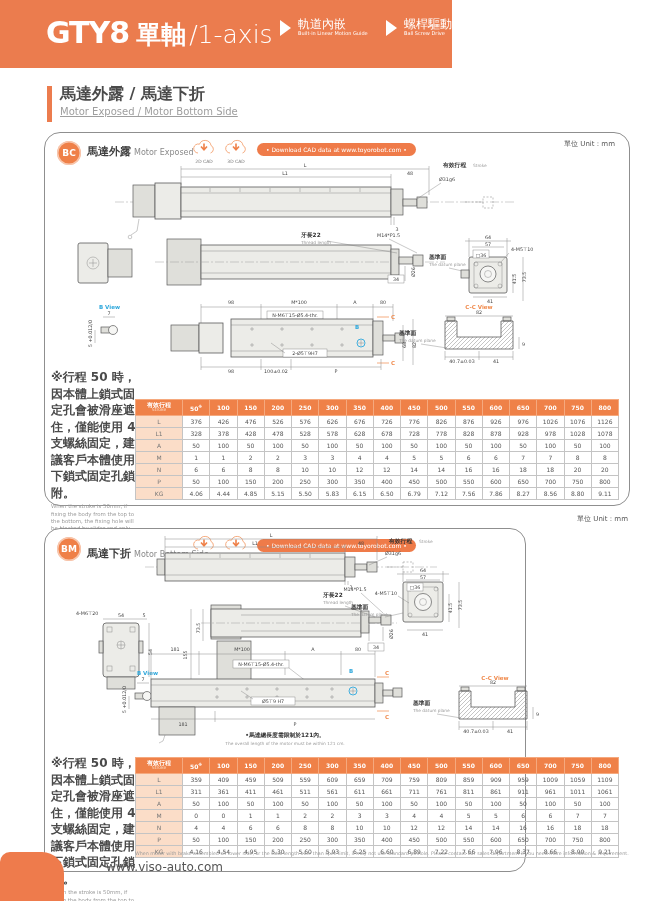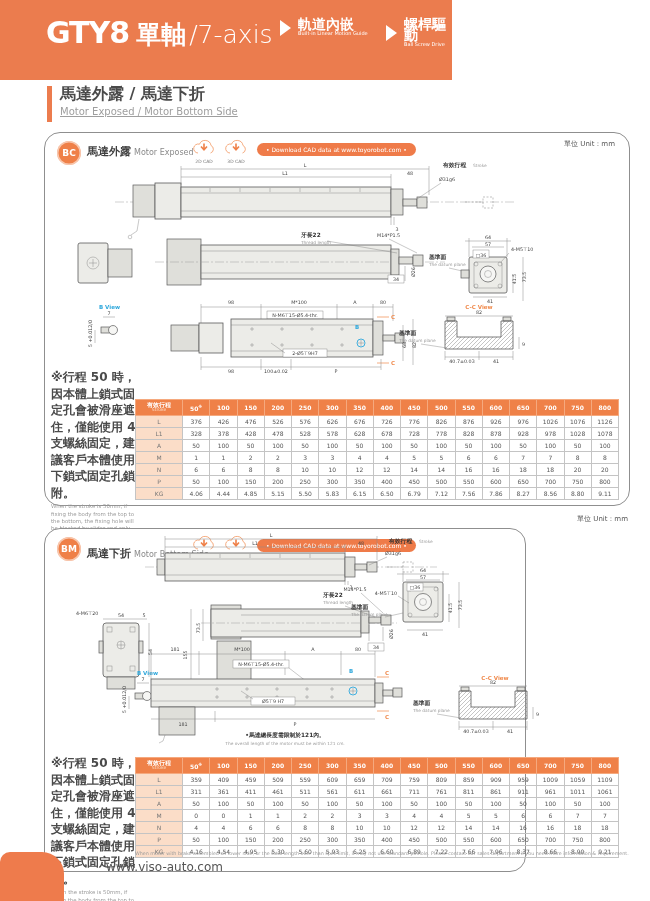--- a/index.html
+++ b/index.html
@@ -1,28 +1,28 @@
 <!DOCTYPE html>
 <html><head>
 <meta charset="utf-8">
 <style>
   html,body{margin:0;padding:0;}
   body{width:650px;height:901px;background:#fff;position:relative;overflow:hidden;
        font-family:"DejaVu Sans","Liberation Sans",sans-serif;color:#444;}
   .abs{position:absolute;}
 
   
-  .hdr{left:0;top:0;width:452px;height:80px;background:#EB7C4E;}
+  .hdr{left:0;top:0;width:452px;height:68px;background:#EB7C4E;}
   .hdr-row{left:46px;top:15px;display:flex;align-items:baseline;color:#fff;white-space:nowrap;}
   .hdr-model{font-size:30px;font-weight:bold;letter-spacing:-1px;}
   .hdr-zh{font-size:25px;font-weight:bold;margin-left:7px;}
   .hdr-en{font-size:25px;font-weight:300;margin-left:3px;}
   .feat{display:flex;align-items:center;gap:7px;color:#fff;}
   .tri{width:0;height:0;border-left:11px solid #fff;border-top:8px solid transparent;border-bottom:8px solid transparent;}
-  .feat-zh{font-size:14px;font-weight:bold;line-height:11px;}
+  .feat-zh{font-size:12px;font-weight:normal;line-height:11px;}
   .feat-en{font-size:5px;line-height:6px;}
 
   
   .sec-bar{left:47px;top:86px;width:5px;height:36px;background:#EC7C4E;}
   .sec-zh{left:60px;top:84px;font-size:16px;font-weight:bold;color:#4A4A4A;white-space:nowrap;}
   .sec-en{left:60px;top:106px;font-size:10px;color:#9E9E9E;white-space:nowrap;text-decoration:underline;}
 
   
   .panel{border:1px solid #8F8F8F;border-radius:16px;background:#fff;box-sizing:border-box;}
   #bc-panel{left:44px;top:132px;width:586px;height:374px;}
@@ -76,21 +76,21 @@
   .foot-block{left:0;top:852px;width:64px;height:49px;background:#EE7B4C;border-radius:10px 22px 0 0;}
   .foot-url{left:90px;top:860px;font-size:12px;color:#555;margin-left:16px;}
 </style>
 </head>
 <body>
 
 <div class="abs hdr">
   <div class="abs hdr-row">
     <span class="hdr-model">GTY8</span>
     <span class="hdr-zh">單軸</span>
-    <span class="hdr-en">/7-axis</span>
+    <span class="hdr-en">/1-axis</span>
   </div>
   <div class="abs feat" style="left:280px;top:19px;">
     <span class="tri"></span>
     <span>
       <span class="feat-zh" style="display:block">軌道內嵌</span>
       <span class="feat-en" style="display:block">Built-in Linear Motion Guide</span>
     </span>
   </div>
   <div class="abs feat" style="left:372px;top:19px;margin-left:14px;">
     <span class="tri"></span>

